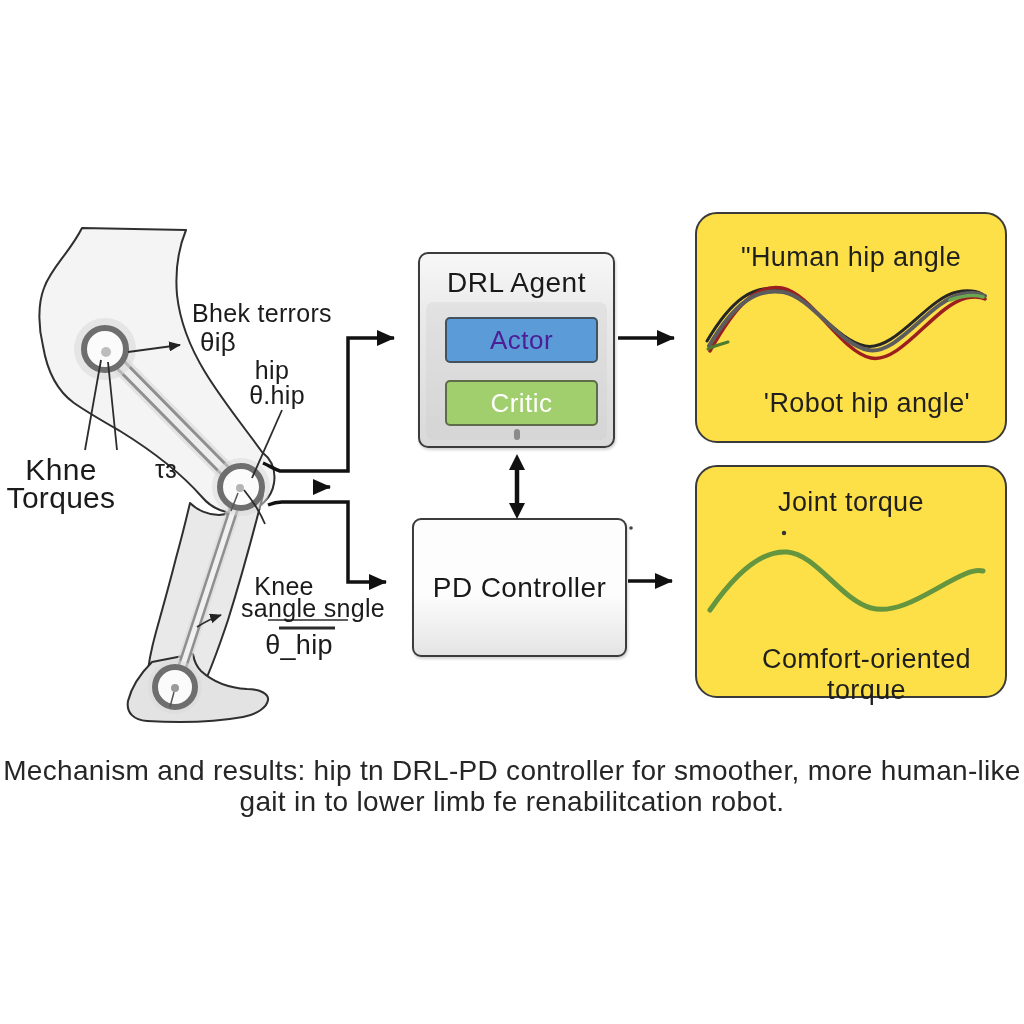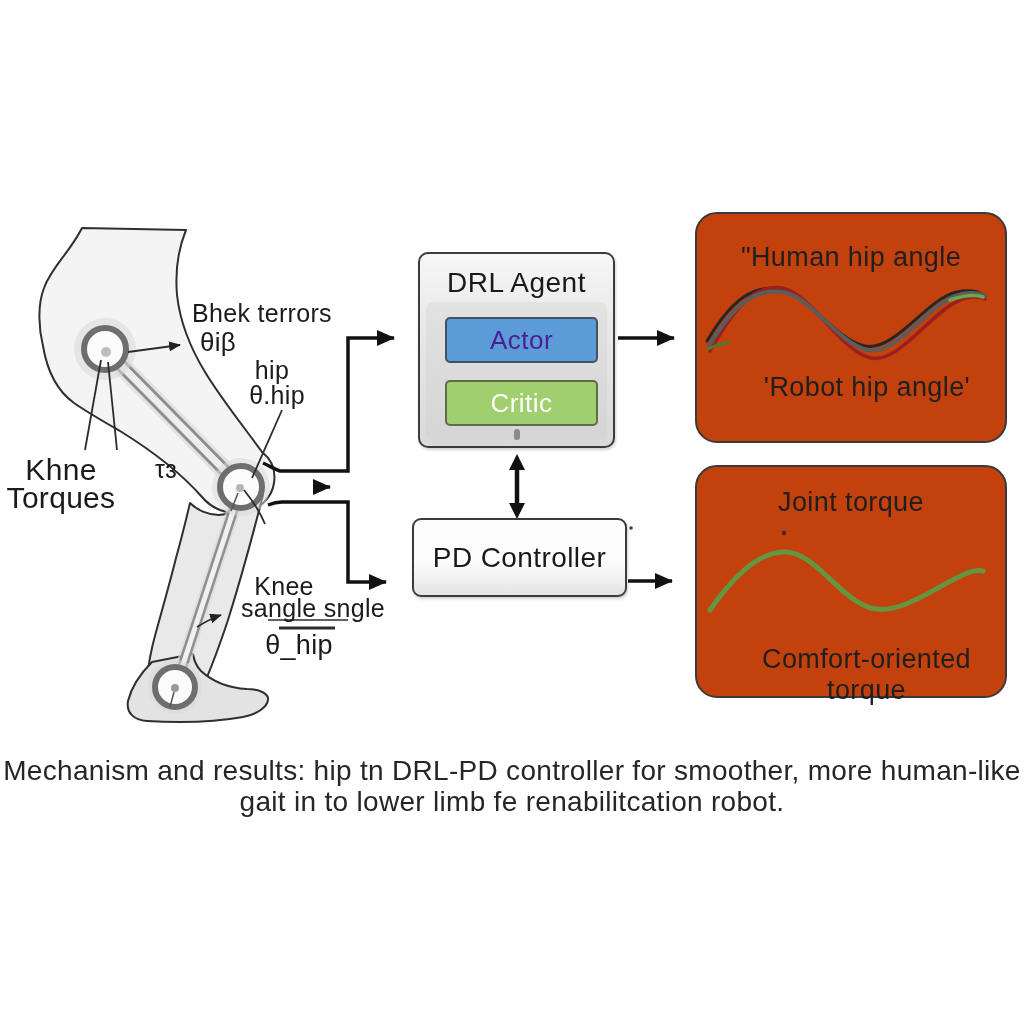--- a/index.html
+++ b/index.html
@@ -17,26 +17,26 @@
              background:rgba(200,200,200,.28);}
   .actor-box{position:absolute;left:25px;top:63px;width:149px;height:42px;border-radius:5px;
              background:#5b9cd8;border:2px solid #44515e;display:flex;align-items:center;justify-content:center;
              color:#4c1d95;font-size:26px;letter-spacing:.5px;}
   .critic-box{position:absolute;left:25px;top:126px;width:149px;height:42px;border-radius:5px;
              background:#a2cf6e;border:2px solid #5e6c49;display:flex;align-items:center;justify-content:center;
              color:#ffffff;font-size:26px;letter-spacing:.5px;}
   .drl-dot{position:absolute;left:50%;bottom:6px;width:6px;height:11px;border-radius:3px;background:#8a8a8a;
            transform:translateX(-50%);}
   
-  .pd-box{left:412px;top:518px;width:215px;height:79px;border:2.5px solid #3c3c3c;border-radius:9px;
+  .pd-box{left:412px;top:518px;width:215px;height:139px;border:2.5px solid #3c3c3c;border-radius:9px;
           background:linear-gradient(#fdfdfd 55%, #e4e4e4);box-shadow:1px 2px 3px rgba(0,0,0,.18);
           display:flex;align-items:center;justify-content:center;}
   .pd-title{font-size:28px;color:#191919;letter-spacing:.4px;}
   
-  .panel{border:2.5px solid #3a3a3a;border-radius:22px;background:#c2410c;}
+  .panel{border:2.5px solid #3a3a3a;border-radius:22px;background:#fde047;}
   .panel-hip{left:695px;top:212px;width:312px;height:231px;}
   .panel-torque{left:695px;top:465px;width:312px;height:233px;}
   .panel-title{position:absolute;left:0;right:0;text-align:center;font-size:27px;color:#1f1f1f;letter-spacing:.4px;}
   
   .caption{position:absolute;z-index:3;left:0;top:755px;width:1024px;text-align:center;
            font-size:28px;line-height:31px;color:#262626;letter-spacing:.3px;}
 </style>
 </head>
 <body>
 
@@ -53,21 +53,21 @@
     </div>
     <div class="drl-dot"></div>
   </div>
 
   <div class="box pd-box">
     <div class="pd-title">PD Controller</div>
   </div>
 
   <div class="box panel panel-hip">
     <div class="panel-title" style="top:28px;">ʺHuman hip angle</div>
-    <div class="panel-title" style="top:158px;padding-left:32px;">'Robot hip angle'</div>
+    <div class="panel-title" style="top:174px;padding-left:32px;">'Robot hip angle'</div>
   </div>
 
   <div class="box panel panel-torque">
     <div class="panel-title" style="top:20px;">Joint torque</div>
     <div class="panel-title" style="top:177px;padding-left:31px;">Comfort-oriented torque</div>
   </div>
 
   <svg class="layer-svg" width="1024" height="1024" viewBox="0 0 1024 1024">
     <defs>
       <marker id="arrM" markerUnits="userSpaceOnUse" markerWidth="19" markerHeight="16" refX="17" refY="8" orient="auto">

